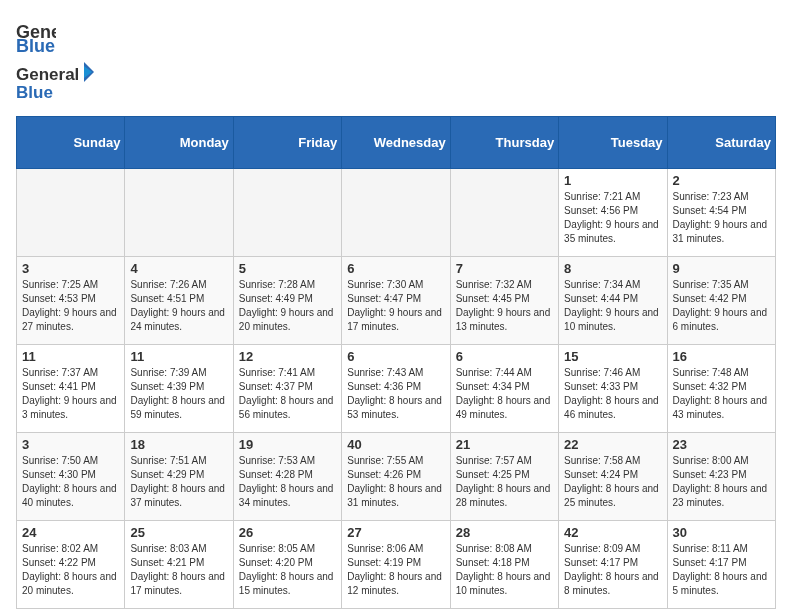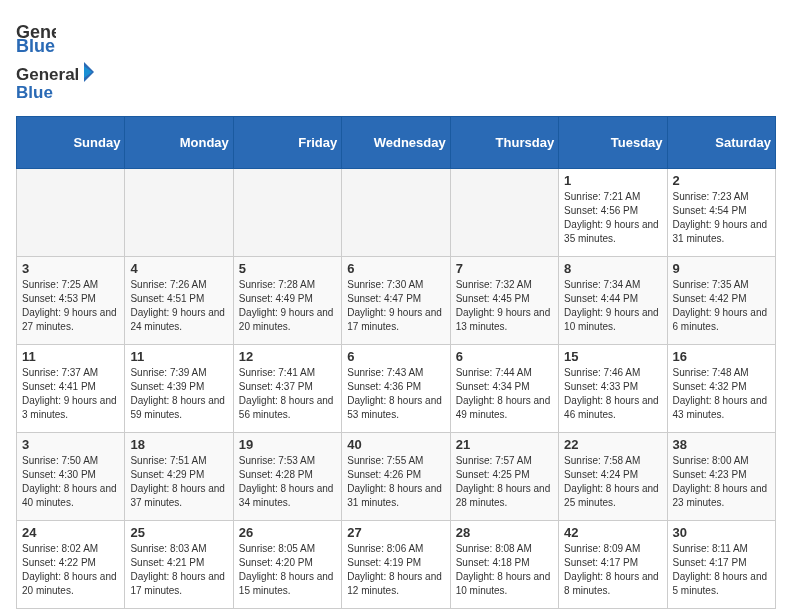--- a/index.html
+++ b/index.html
@@ -215,21 +215,21 @@
         </td>
         <td>
           <span class="day-number">21</span>
           <div class="day-info">Sunrise: 7:57 AM<br>Sunset: 4:25 PM<br>Daylight: 8 hours and 28 minutes.</div>
         </td>
         <td>
           <span class="day-number">22</span>
           <div class="day-info">Sunrise: 7:58 AM<br>Sunset: 4:24 PM<br>Daylight: 8 hours and 25 minutes.</div>
         </td>
         <td>
-          <span class="day-number">38</span>
+          <span class="day-number">23</span>
           <div class="day-info">Sunrise: 8:00 AM<br>Sunset: 4:23 PM<br>Daylight: 8 hours and 23 minutes.</div>
         </td>
       </tr>
       <tr>
         <td>
           <span class="day-number">24</span>
           <div class="day-info">Sunrise: 8:02 AM<br>Sunset: 4:22 PM<br>Daylight: 8 hours and 20 minutes.</div>
         </td>
         <td>
           <span class="day-number">25</span>

